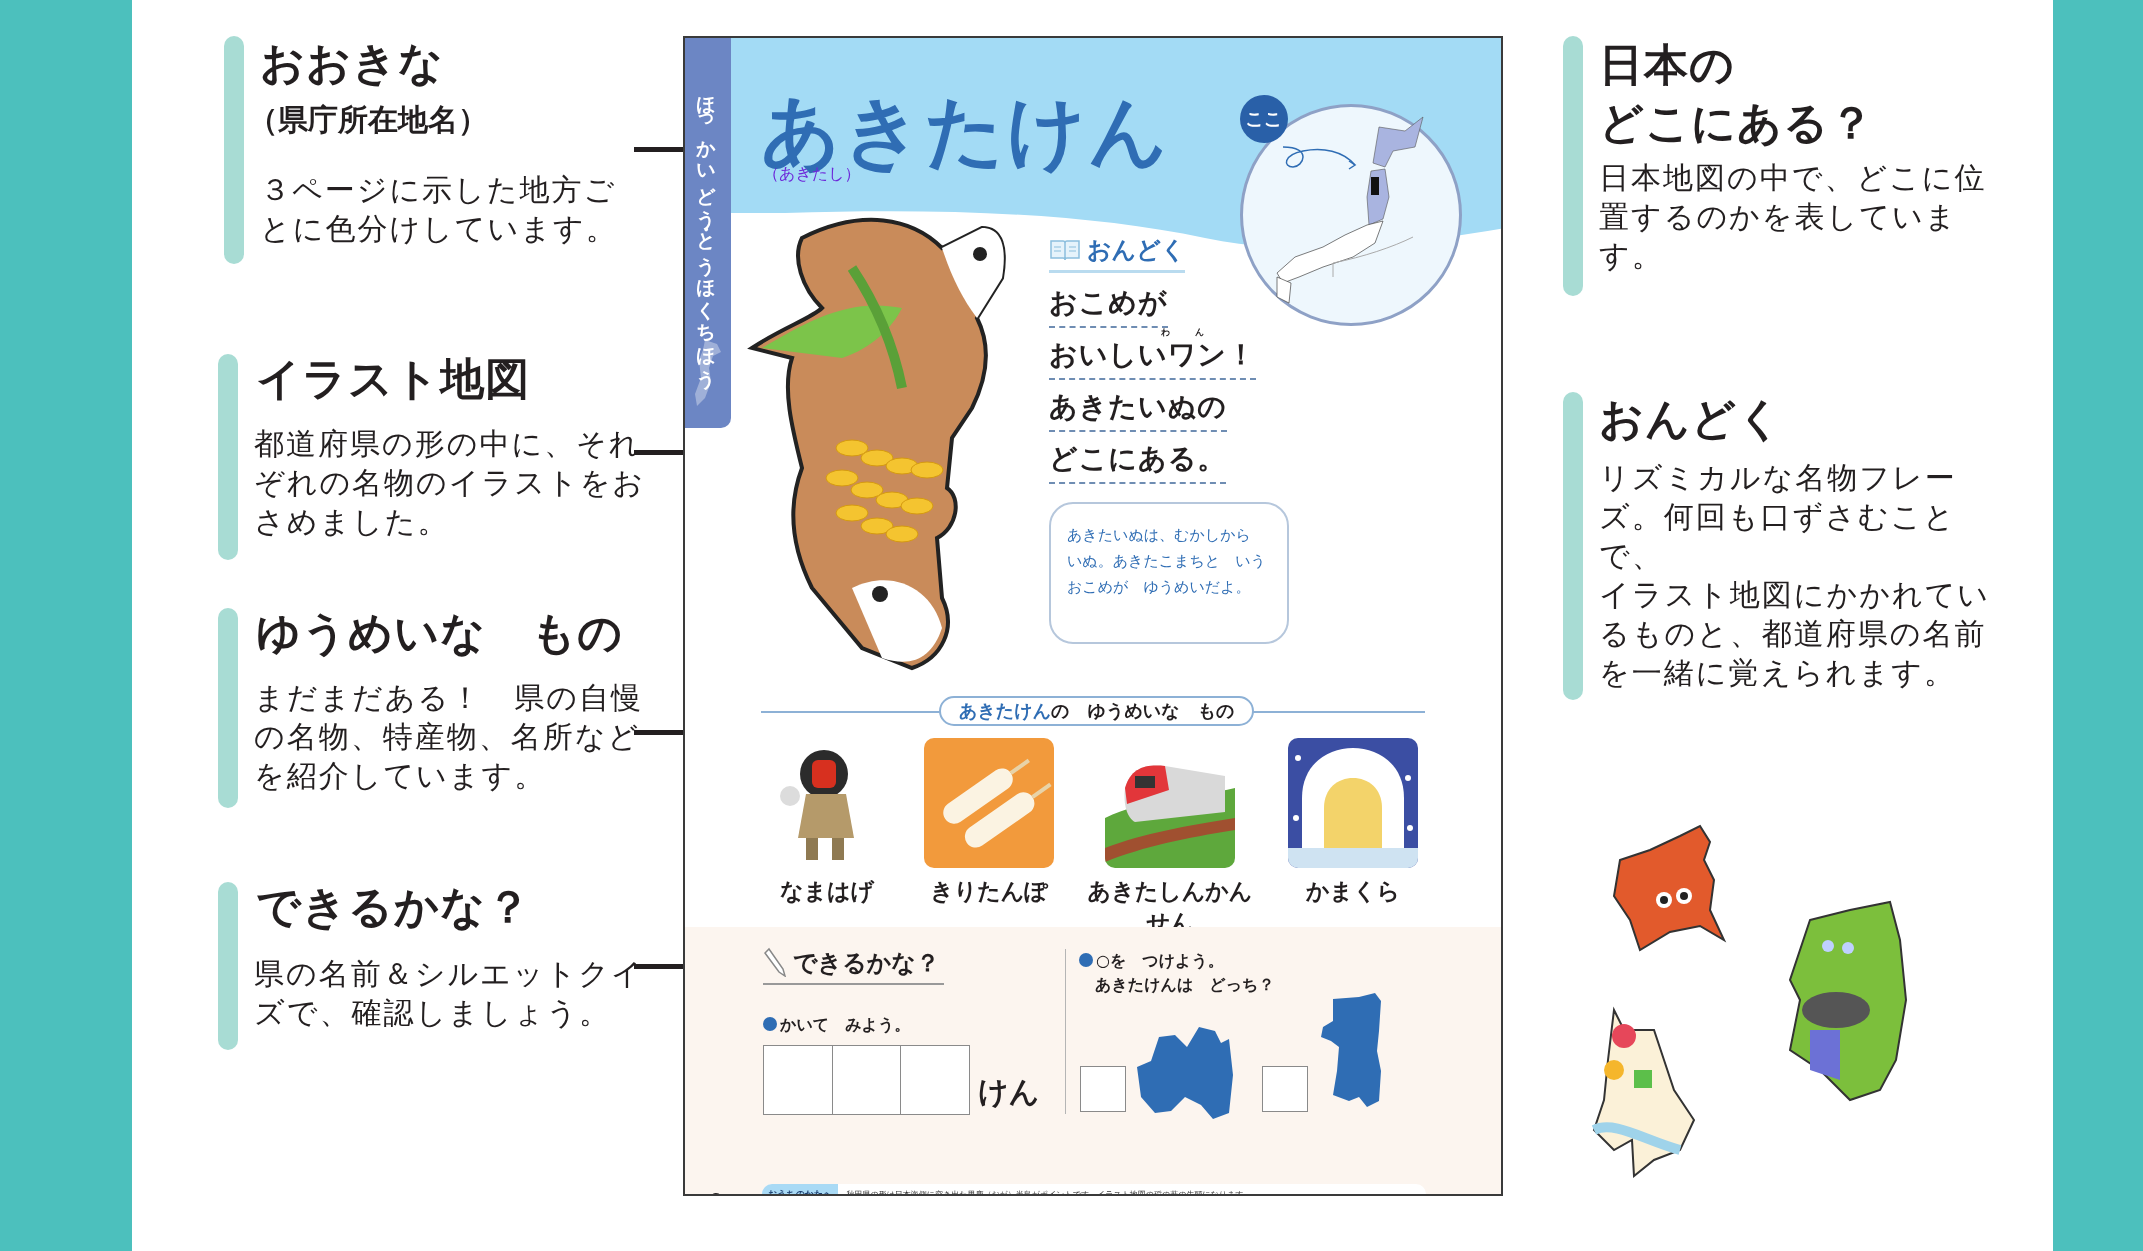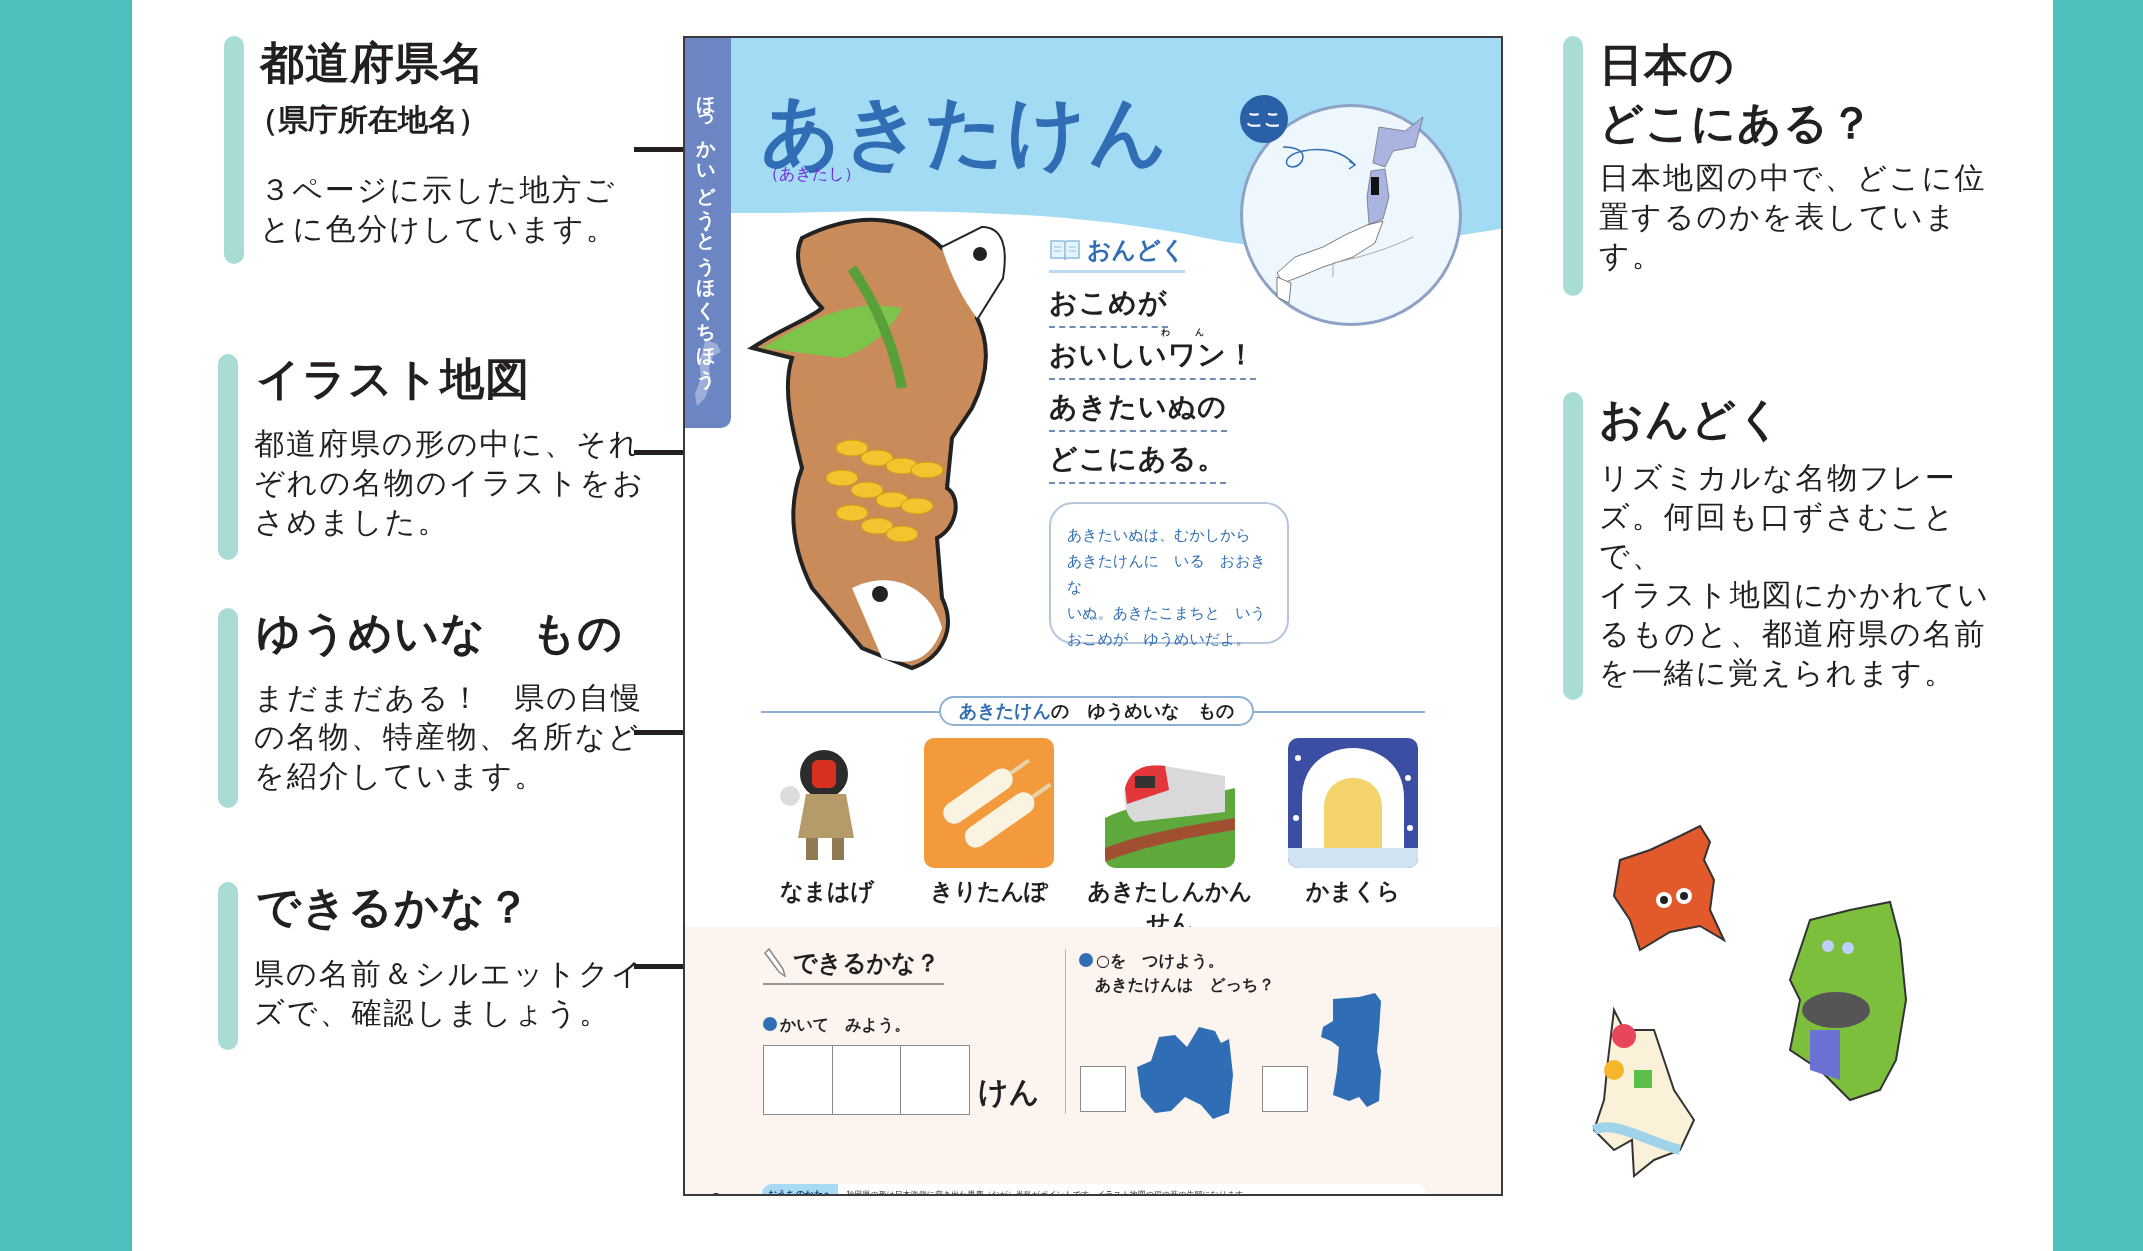--- a/index.html
+++ b/index.html
@@ -69,21 +69,21 @@
   .deco { position: absolute; }
 </style>
 </head>
 <body>
 
 <div class="teal-left"></div>
 <div class="teal-right"></div>
 
 <div class="anno" style="left:224px;top:36px;width:420px;height:230px;">
   <div class="bar" style="height:228px;"></div>
-  <div class="title" style="top:-2px;">都道府県名</div>
+  <div class="title" style="top:-2px;">おおきな</div>
   <div class="subtitle" style="top:64px;left:24px;">（県庁所在地名）</div>
   <div class="desc" style="top:134px;left:36px;">３ページに示した地方ご
 とに色分けしています。</div>
 </div>
 
 <div class="anno" style="left:218px;top:354px;width:430px;height:210px;">
   <div class="bar" style="height:206px;"></div>
   <div class="title" style="top:-4px;left:38px;">イラスト地図</div>
   <div class="desc" style="top:70px;left:36px;">都道府県の形の中に、それ
 ぞれの名物のイラストをお
@@ -200,21 +200,20 @@
   <div class="ondoku-line" style="top:298px;">
     <span>おいしいワン！</span>
     <span class="ruby" style="left:112px;">わ</span>
     <span class="ruby" style="left:146px;">ん</span>
   </div>
   <div class="ondoku-line" style="top:350px;text-align:center;">あきたいぬの</div>
   <div class="ondoku-line" style="top:402px;">どこにある。</div>
 
   <div class="story">
     <div>あきたいぬは、むかしから</div>
-    <div>あきたけんに　いる　おおきな</div>
     <div>いぬ。あきたこまちと　いう</div>
     <div>おこめが　ゆうめいだよ。</div>
   </div>
 
   <div class="famous-rule"></div>
   <div class="famous-pill">
     <span class="pref">あきたけん</span>
     <span>の　ゆうめいな　もの</span>
   </div>
 

